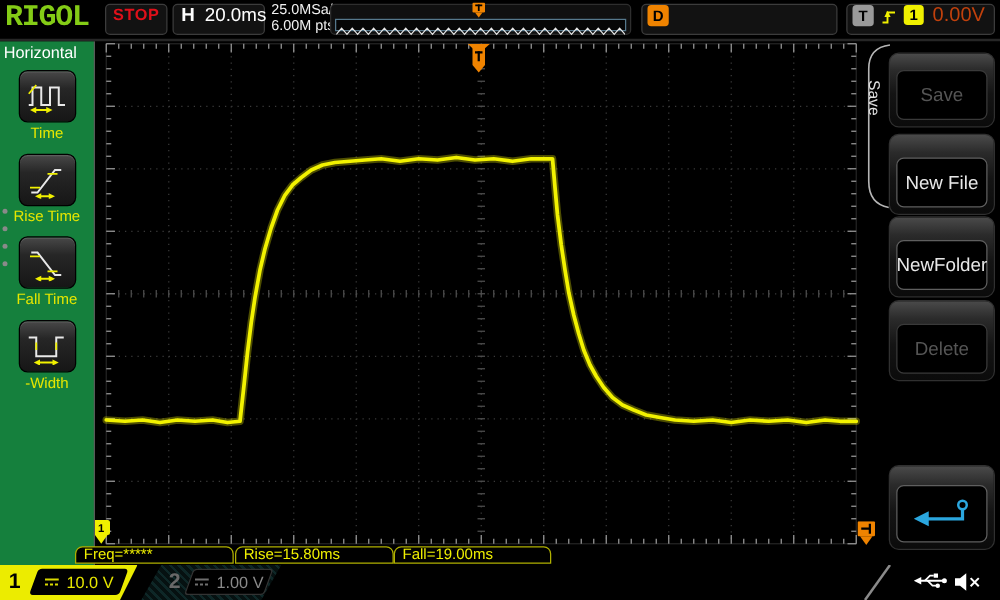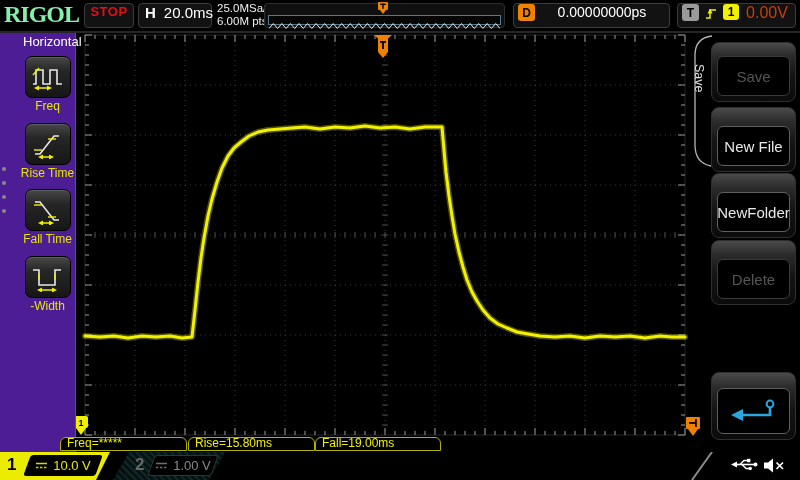--- a/index.html
+++ b/index.html
@@ -1,22 +1,22 @@
 <!DOCTYPE html>
 <html><head>
 <meta charset="utf-8">
 <style>
   html,body{margin:0;padding:0;background:#222;}
   .stage{position:relative;width:800px;height:480px;background:#000;overflow:hidden;
          font-family:"Liberation Sans",sans-serif;-webkit-font-smoothing:antialiased;}
   
   .topbar{position:absolute;left:0;top:0;width:800px;height:31px;background:#000;
           border-bottom:2px solid #262626;z-index:5;}
-  .logo{position:absolute;left:4px;top:1px;font-family:Liberation Serif, serif;
-        font-weight:bold;font-size:24px;color:#86efac;letter-spacing:-1px;}
+  .logo{position:absolute;left:4px;top:1px;font-family:Liberation Mono, monospace;
+        font-weight:bold;font-size:24px;color:#84cc16;letter-spacing:-1px;}
   .pillbox{position:absolute;height:25px;top:3px;background:#121212;border:1px solid #3c3c3c;
            border-radius:4px;display:flex;align-items:flex-start;box-sizing:border-box;}
   .stopbtn{left:84px;width:50px;justify-content:center;}
   .stopbtn span{color:#e0101a;font-weight:bold;font-size:13px;letter-spacing:.5px;}
   .hbox{left:138px;width:74px;}
   .hbox .hletter{color:#fff;font-weight:bold;font-size:15px;margin-left:6px;}
   .hbox .hval{color:#fff;font-size:15px;margin-left:8px;}
   .srate{position:absolute;left:217px;top:2px;color:#f0f0f0;font-size:11.5px;line-height:13px;}
   .thumb{left:264px;width:241px;background:#101010;border-color:#2e2e2e;}
   .thumb-inner{position:absolute;left:3px;top:11px;width:233px;height:10px;background:#060606;
@@ -26,22 +26,22 @@
   .badge{width:17px;height:17px;border-radius:3px;display:flex;align-items:center;justify-content:center;
          font-weight:bold;font-size:12px;color:#000;flex:0 0 auto;}
   .dbox .badge{background:#ef8300;margin-left:4px;}
   .dbox .dval{flex:1;text-align:center;color:#fff;font-size:14px;}
   .tbox{left:677px;width:119px;}
   .tbox .badge.t{background:#9a9a9a;margin-left:4px;}
   .tbox .badge.ch{background:#f0f000;width:16px;height:16px;margin-left:5px;}
   .tbox .slope{margin-left:5px;}
   .tbox .tval{flex:1;text-align:center;color:#c2410c;font-size:16px;}
   
-  .leftbar{position:absolute;left:0;top:31px;width:76px;height:421px;background:#4c1d95;
-           border-right:1px solid #585858;z-index:4;box-sizing:border-box;padding-left:20px;}
+  .leftbar{position:absolute;left:0;top:31px;width:76px;height:421px;background:#15803d;
+           border-right:1px solid #585858;z-index:4;box-sizing:border-box;}
   .menu-title{color:#fff;font-size:13px;padding:3px 0 0 3px;height:21px;}
   .litem{height:65.5px;text-align:center;}
   .licon{width:44px;height:40px;margin:1px auto 0;border-radius:7px;border:1px solid #000;
          background:linear-gradient(180deg,#484848,#262626 35%,#161616);
          box-shadow:inset 0 1px 0 #5c5c5c;display:flex;align-items:center;justify-content:center;}
   .llabel{margin-top:1px;font-size:12px;color:#e6e600;}
   .pagedots{position:absolute;left:2px;top:167px;z-index:5;}
   .pagedots div{width:4px;height:4px;border-radius:2px;background:#8a8a8a;margin-bottom:10px;}
   
   .rightbar{position:absolute;left:703px;top:31px;width:97px;height:449px;background:#000;z-index:4;}
@@ -456,21 +456,20 @@
       <svg class="thumb-t" width="12" height="14">
         <rect x="1" y="0" width="10" height="8" rx="1" fill="#ef8300"></rect>
         <polygon points="3,8 9,8 6,12" fill="#ef8300"></polygon>
         <rect x="3.2" y="1.6" width="5.6" height="1.4" fill="#000"></rect>
         <rect x="5.3" y="1.6" width="1.4" height="5.2" fill="#000"></rect>
       </svg>
     </div>
 
     <div class="pillbox dbox">
       <div class="badge">D</div>
-      <div class="dval">0.00000000ps</div>
     </div>
 
     <div class="pillbox tbox">
       <div class="badge t">T</div>
       <svg class="slope" width="14" height="17">
         <path d="M2,14 H6 V6 H12" stroke="#f0f000" stroke-width="1.5" fill="none"></path>
         <polygon points="3.5,9.5 8.5,9.5 6,4.5" fill="#f0f000"></polygon>
       </svg>
       <div class="badge ch">1</div>
       <div class="tval">0.00V</div>
@@ -483,21 +482,21 @@
         <div class="litem">
           <div class="licon">
             <svg viewBox="0 0 36 30" width="36" height="30">
               <path d="M3,22 H6 V8 H13 V22 H20 V8 H27 V22 H32" stroke="#e8e8e8" stroke-width="1.6" fill="none"></path>
               <line x1="3" y1="13" x2="9" y2="6" stroke="#f0f000" stroke-width="1.4" fill="none"></line>
               <line x1="8" y1="26" x2="18" y2="26" stroke="#f0f000" stroke-width="1.5"></line>
               <polygon points="4,26 9,23.5 9,28.5" fill="#f0f000"></polygon>
               <polygon points="22,26 17,23.5 17,28.5" fill="#f0f000"></polygon>
             </svg>
           </div>
-          <div class="llabel">Freq</div>
+          <div class="llabel">Time</div>
         </div>
         <div class="litem">
           <div class="licon">
             <svg viewBox="0 0 36 30" width="36" height="30">
               <path d="M5,25 H10 L24,7 H29" stroke="#e8e8e8" stroke-width="1.6" fill="none"></path>
               <line x1="4" y1="21" x2="12" y2="21" stroke="#f0f000" stroke-width="1.4" fill="none"></line>
               <line x1="18" y1="10" x2="26" y2="10" stroke="#f0f000" stroke-width="1.4" fill="none"></line>
               <line x1="12" y1="28" x2="20" y2="28" stroke="#f0f000" stroke-width="1.5"></line>
               <polygon points="8,28 13,25.5 13,30.5" fill="#f0f000"></polygon>
               <polygon points="24,28 19,25.5 19,30.5" fill="#f0f000"></polygon>

